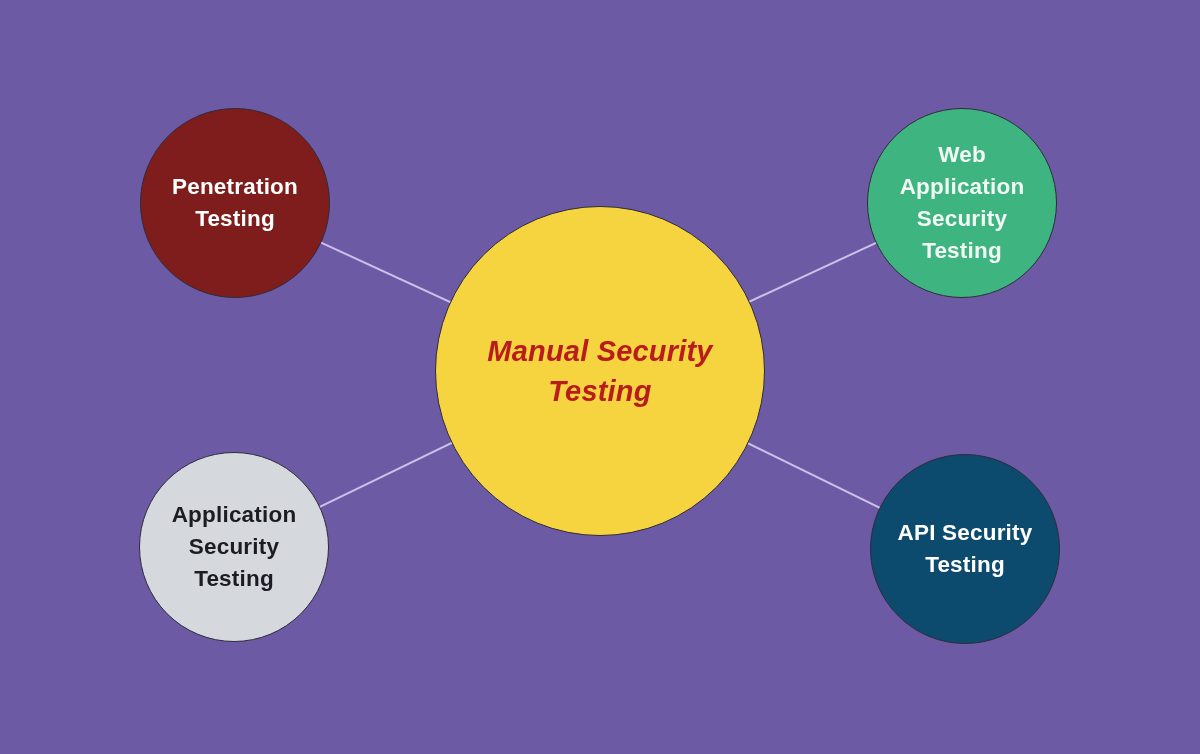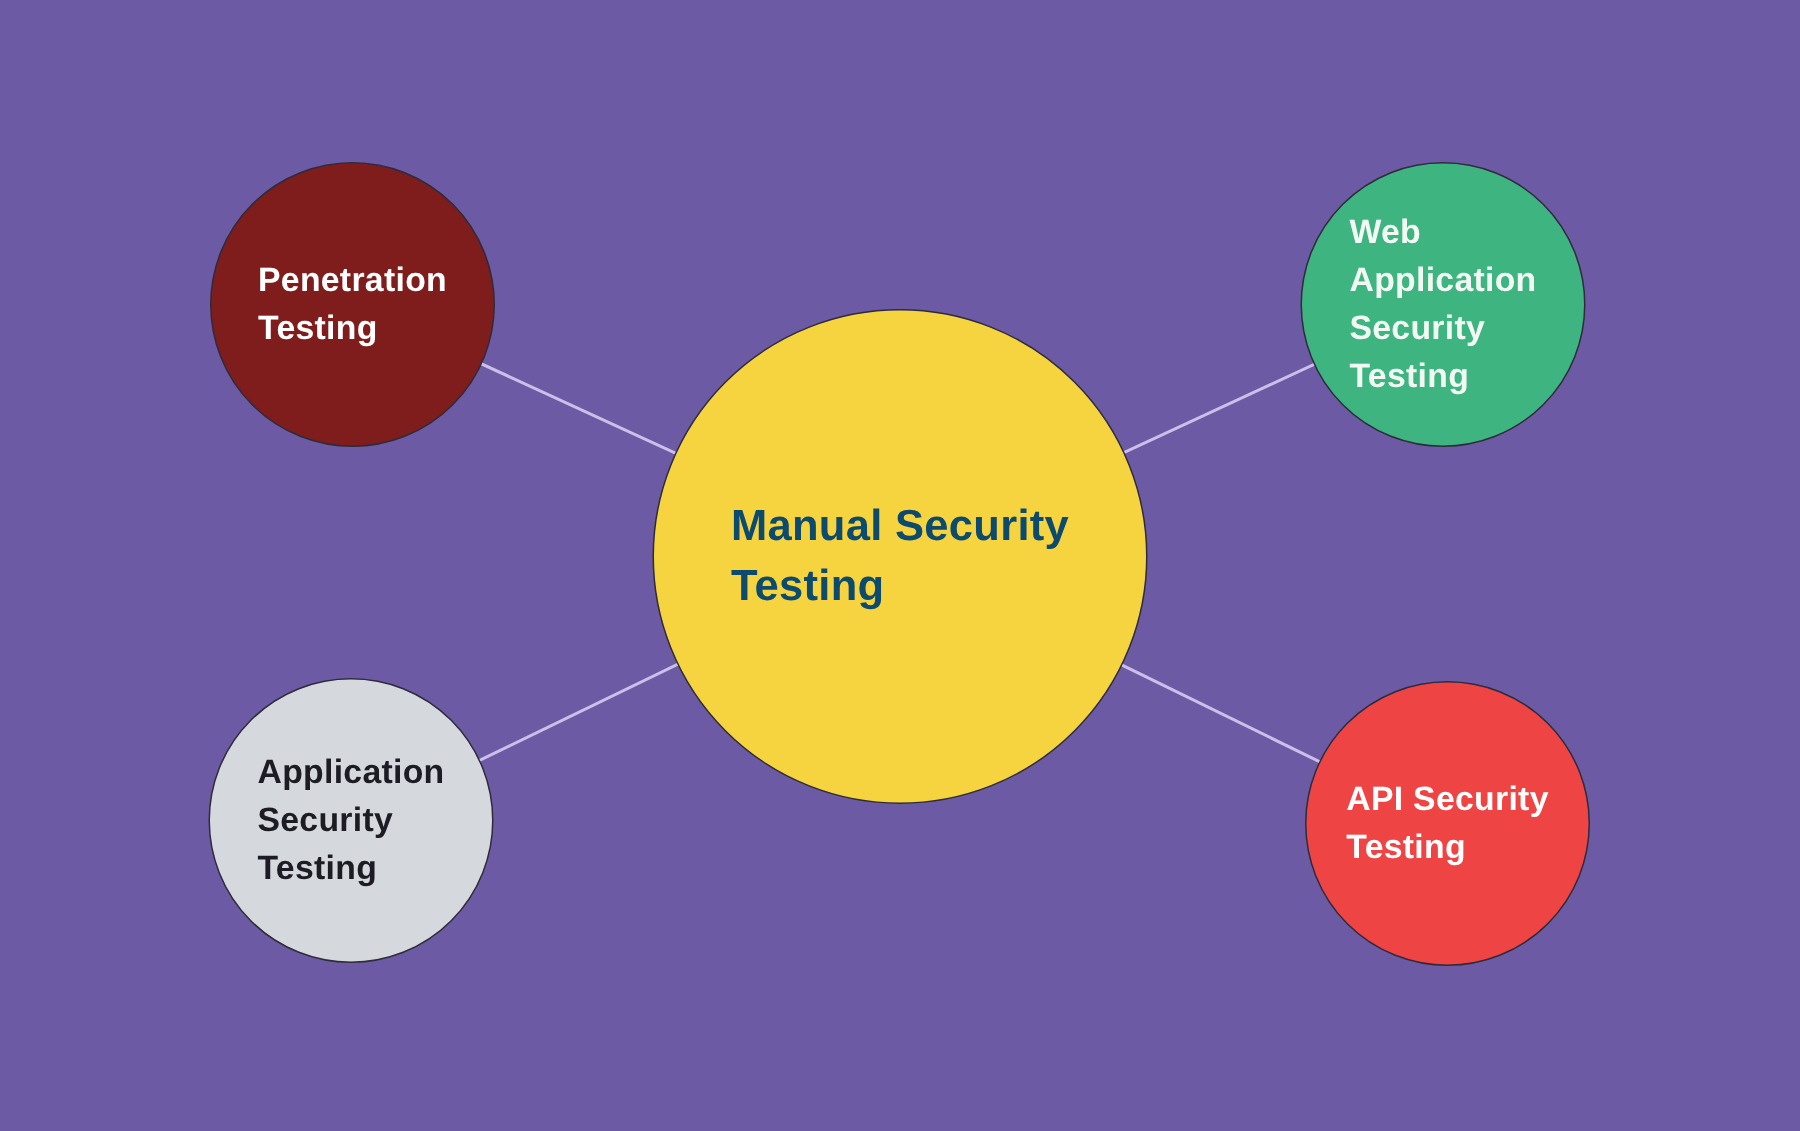--- a/index.html
+++ b/index.html
@@ -23,21 +23,21 @@
   .connectors line {
     stroke-width: 2;
   }
   .node {
     position: absolute;
     border-radius: 50%;
     border: 1.5px solid #2e2b3a;
     display: flex;
     align-items: center;
     justify-content: center;
-    text-align: left;
+    text-align: center;
     box-sizing: border-box;
   }
   .node-label {
     font-weight: 700;
     white-space: pre-line;
     line-height: 1.42;
     letter-spacing: 0.2px;
   }
   .node-center {
     left: 435px;
@@ -66,21 +66,21 @@
 
 <div class="canvas" style="background: rgb(108, 91, 164);">
 
   <svg class="connectors" viewBox="0 0 1200 754" xmlns="http://www.w3.org/2000/svg">
     <line x1="600" y1="371" x2="235" y2="203" style="stroke: rgb(205, 191, 233);"></line>
     <line x1="600" y1="371" x2="962" y2="203" style="stroke: rgb(205, 191, 233);"></line>
     <line x1="600" y1="371" x2="235" y2="548" style="stroke: rgb(205, 191, 233);"></line>
     <line x1="600" y1="371" x2="966" y2="550" style="stroke: rgb(205, 191, 233);"></line>
   </svg>
 
-  <div class="node node-center" style="background: rgb(246, 212, 64); color: #0c4a6e;">
+  <div class="node node-center" style="background: rgb(246, 212, 64); color: #b91c1c; font-style: italic;">
     <span class="node-label">Manual Security
 Testing</span>
   </div>
 
   <div class="node node-satellite node-penetration" style="background: #7f1d1d; color: rgb(255, 255, 255);">
     <span class="node-label">Penetration
 Testing</span>
   </div>
 
   <div class="node node-satellite node-web" style="background: rgb(62, 180, 128); color: rgb(242, 248, 244);">
@@ -89,18 +89,18 @@
 Security
 Testing</span>
   </div>
 
   <div class="node node-satellite node-appsec" style="background: rgb(213, 217, 221); color: rgb(29, 27, 36);">
     <span class="node-label">Application
 Security
 Testing</span>
   </div>
 
-  <div class="node node-satellite node-api" style="background: #ef4444; color: rgb(255, 255, 255);">
+  <div class="node node-satellite node-api" style="background: #0c4a6e; color: rgb(255, 255, 255);">
     <span class="node-label">API Security
 Testing</span>
   </div>
 
 </div>
 
 </body></html>

